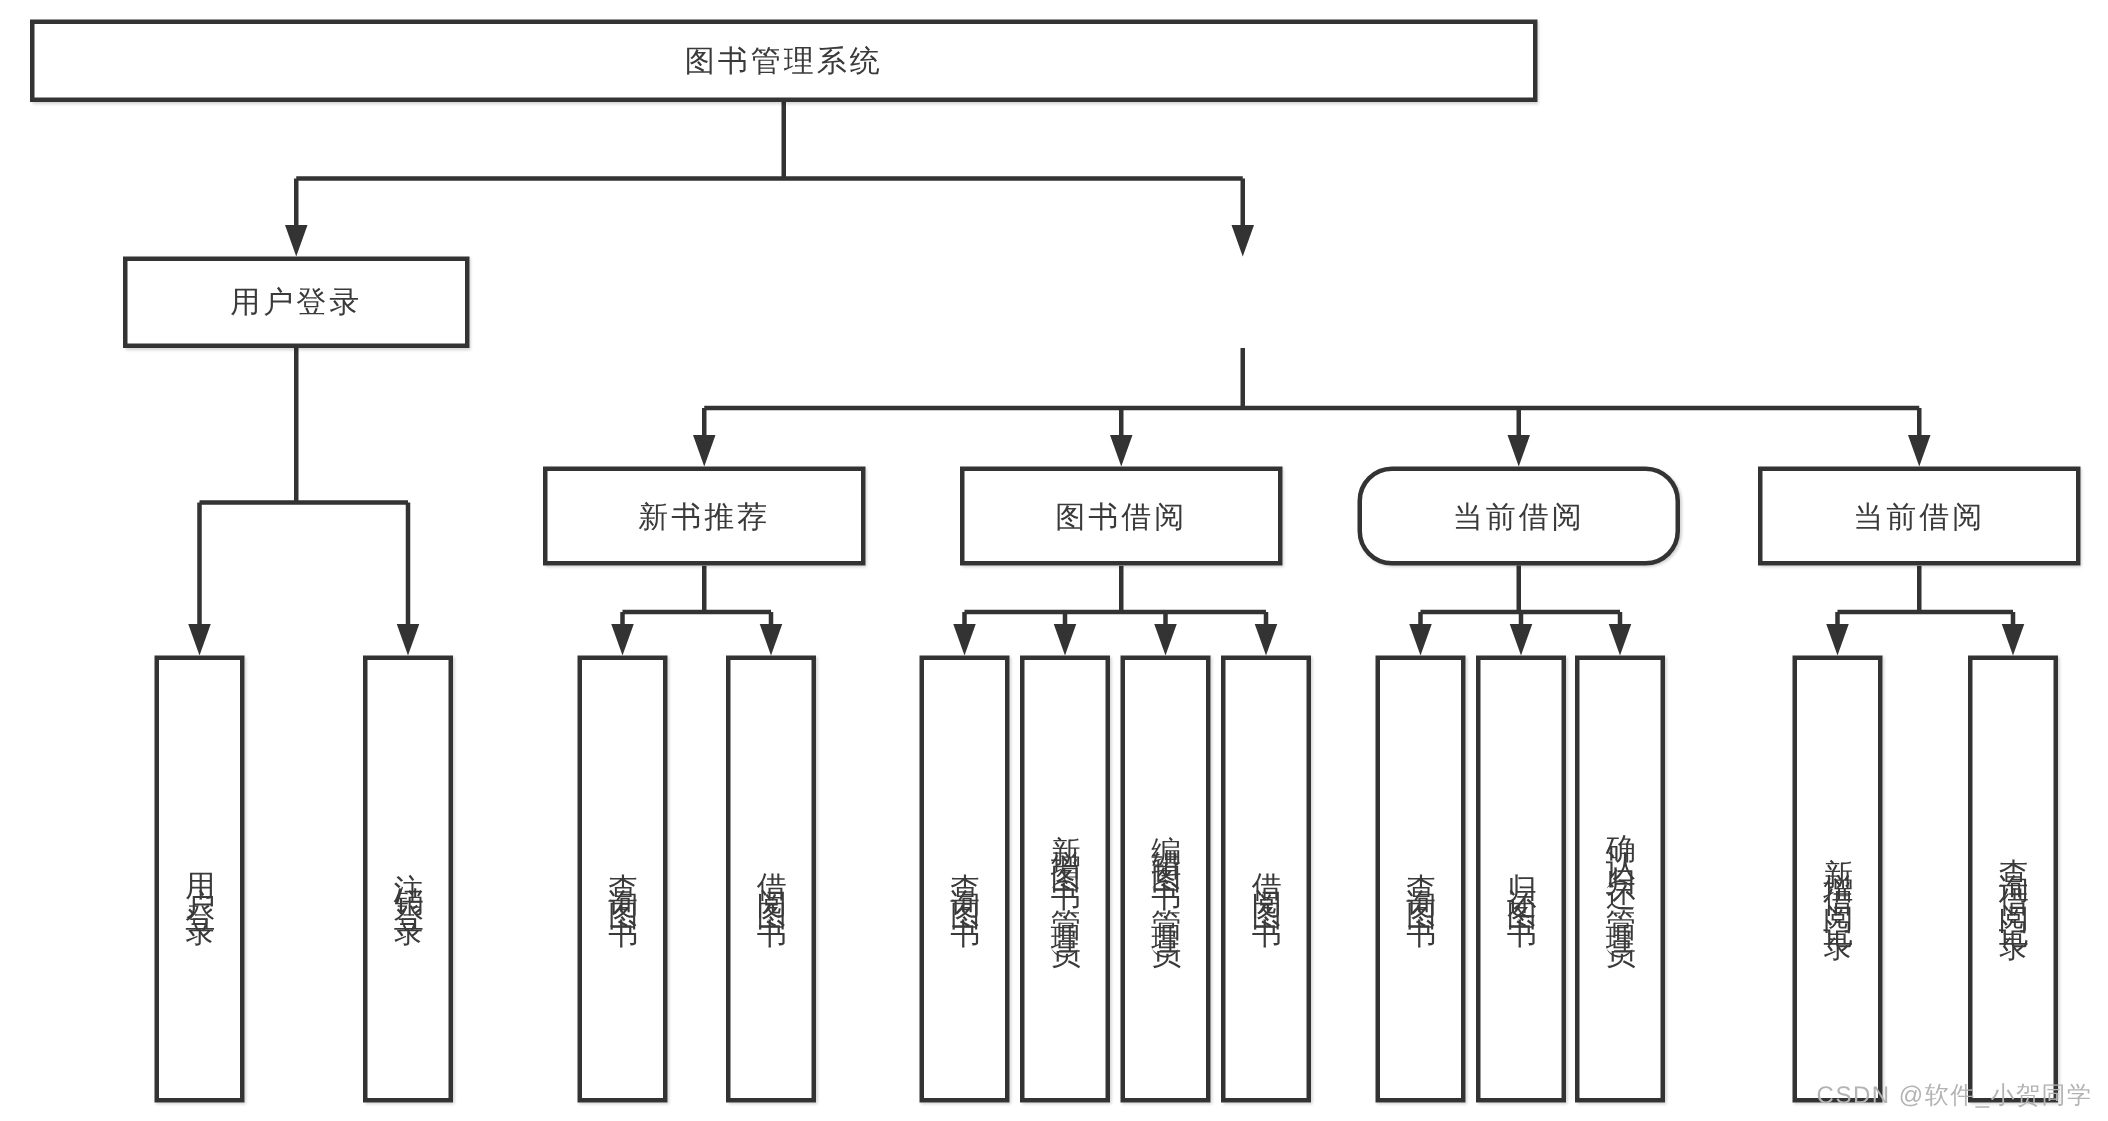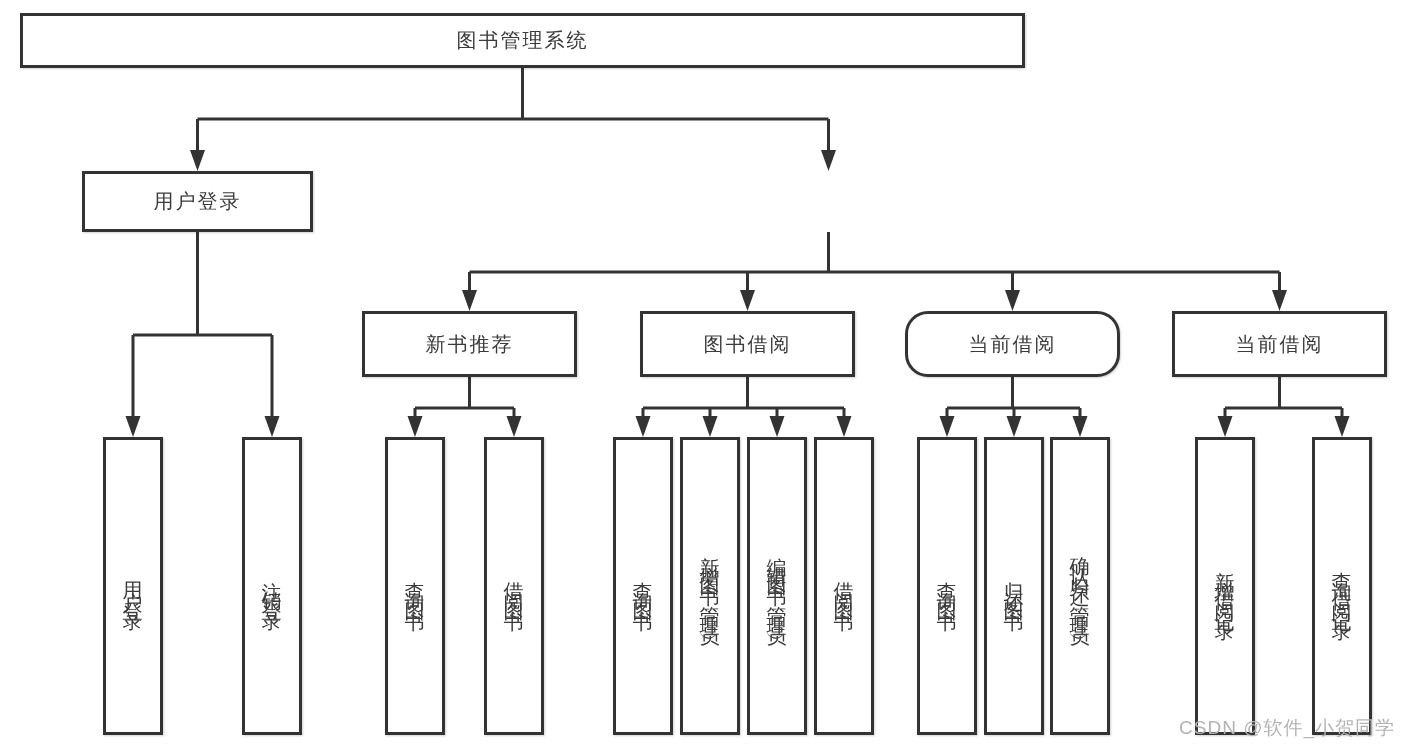--- a/index.html
+++ b/index.html
@@ -25,21 +25,21 @@
     writing-mode:vertical-rl;
     text-orientation:mixed;
     font-size:20px;
     letter-spacing:10px;
     line-height:1;
     color:#3a3a3a;
   }
   .watermark{
     position:absolute;
     right:10px;bottom:6px;
-    font-size:19px;
+    font-size:16px;
     color:#b3b3b3;
     letter-spacing:1px;
     white-space:nowrap;
   }
 </style>
 </head>
 <body>
 
 <div id="canvas">
 

